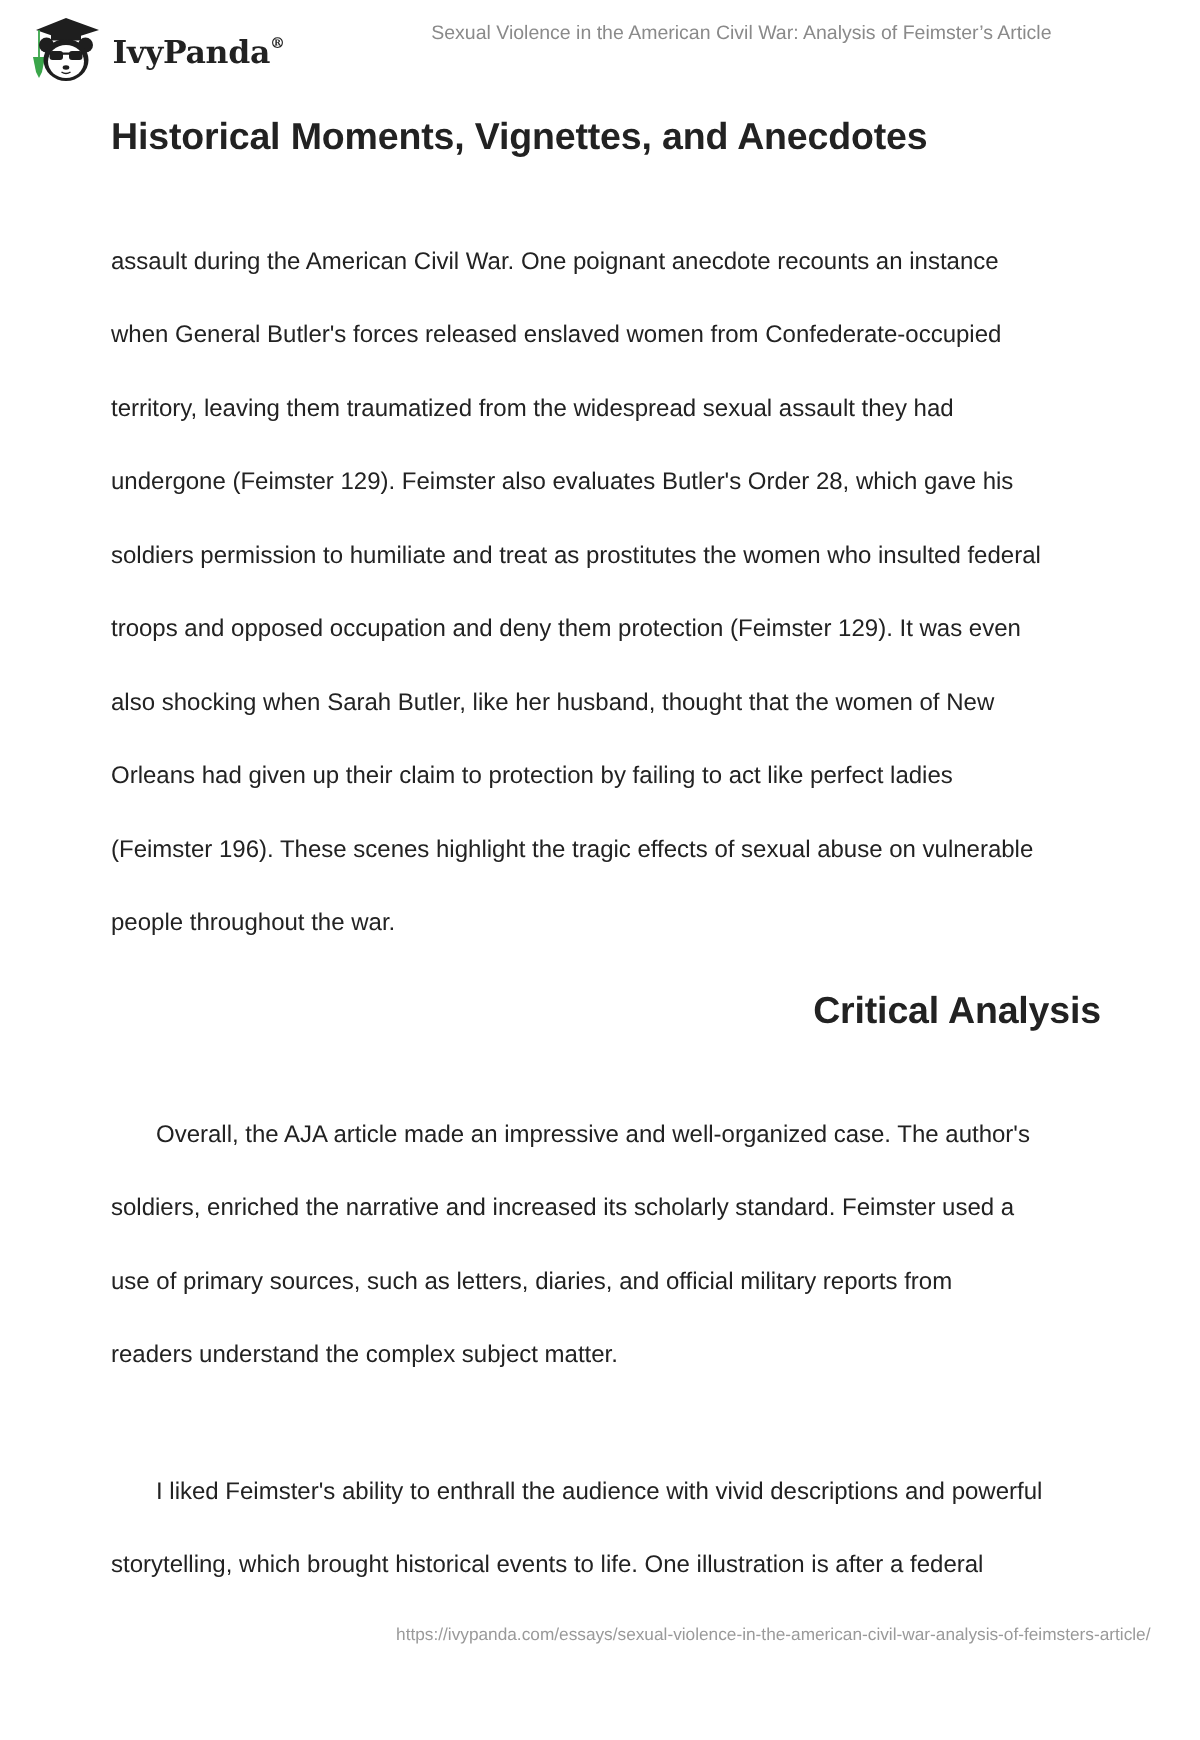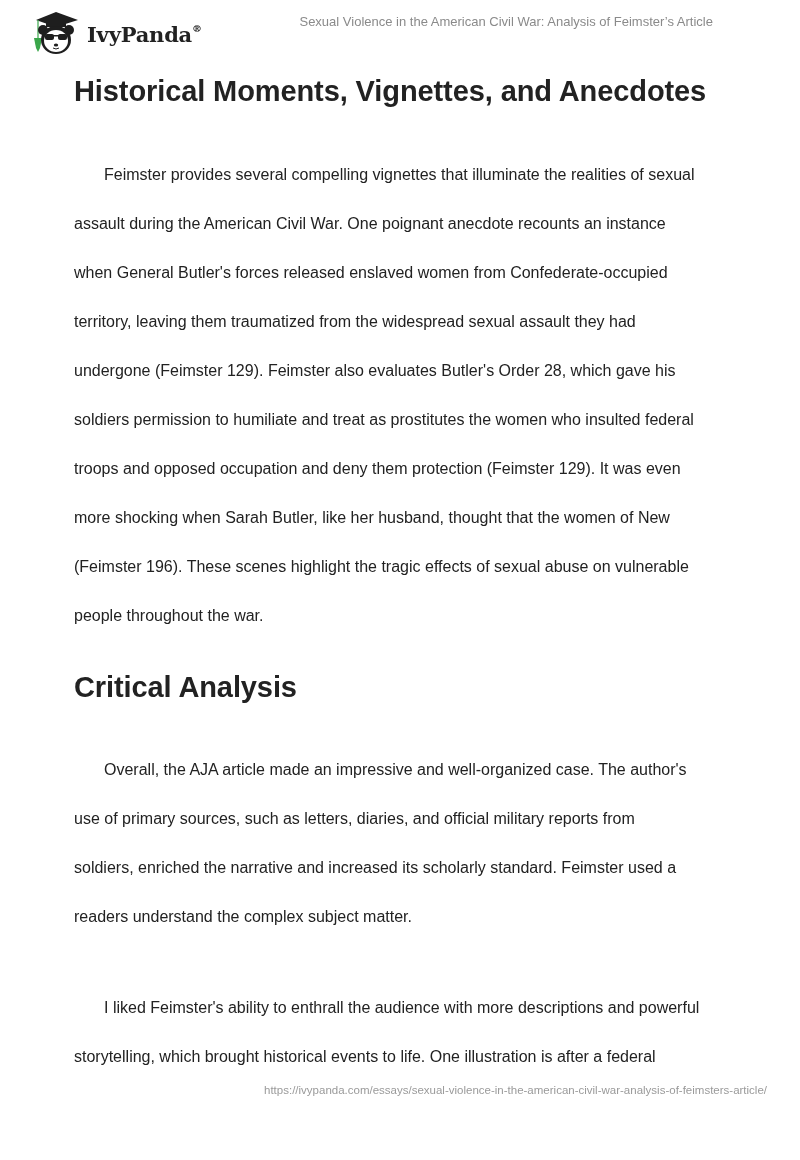--- a/index.html
+++ b/index.html
@@ -10,21 +10,21 @@
     body {
       width: 800px;
       height: 1160px;
       position: relative;
       overflow: hidden;
       font-family: "Liberation Sans", sans-serif;
       color: #222222;
     }
     .header {
       position: absolute;
-      top: 0; left: 12px;
+      top: 0; left: 0;
       width: 734px;
       height: 60px;
       text-decoration: underline;
     }
     .logo {
       position: absolute;
       left: 16px;
       top: 8px;
       display: flex;
       align-items: center;
@@ -55,21 +55,21 @@
       font-size: 13px;
       color: #8a8a8a;
     }
     .content {
       position: absolute;
       left: 74px;
       top: 70px;
       width: 660px;
     }
     h2 {
-      font-size: 29px;
+      font-size: 25px;
       font-weight: bold;
       margin: 0;
       line-height: 42px;
       color: #222;
       letter-spacing: -0.1px;
     }
     p {
       font-size: 16px;
       line-height: 24.5px;
       margin: 0;
@@ -121,43 +121,43 @@
   </div>
   <div class="doc-title">Sexual Violence in the American Civil War: Analysis of Feimster’s Article</div>
 </div>
 
 <div class="content">
 
   <h2 style="margin-top:0;">
     <span class="line">Historical Moments, Vignettes, and Anecdotes</span>
   </h2>
   <p style="margin-top:26px;">
-    <span class="line first">Feimster provides several compelling vignettes that illuminate the realities of sexual</span>
     <span class="line">assault during the American Civil War. One poignant anecdote recounts an instance</span>
     <span class="line">when General Butler's forces released enslaved women from Confederate-occupied</span>
     <span class="line">territory, leaving them traumatized from the widespread sexual assault they had</span>
     <span class="line">undergone (Feimster 129). Feimster also evaluates Butler's Order 28, which gave his</span>
     <span class="line">soldiers permission to humiliate and treat as prostitutes the women who insulted federal</span>
     <span class="line">troops and opposed occupation and deny them protection (Feimster 129). It was even</span>
-    <span class="line">more shocking when Sarah Butler, like her husband, thought that the women of New</span>
+    <span class="line">also shocking when Sarah Butler, like her husband, thought that the women of New</span>
+    <span class="line">Orleans had given up their claim to protection by failing to act like perfect ladies</span>
     <span class="line">(Feimster 196). These scenes highlight the tragic effects of sexual abuse on vulnerable</span>
     <span class="line">people throughout the war.</span>
   </p>
 
-  <h2 style="margin-top:13px;">
+  <h2 style="text-align:right;">
     <span class="line">Critical Analysis</span>
   </h2>
   <p style="margin-top:26px;">
     <span class="line first">Overall, the AJA article made an impressive and well-organized case. The author's</span>
+    <span class="line">soldiers, enriched the narrative and increased its scholarly standard. Feimster used a</span>
     <span class="line">use of primary sources, such as letters, diaries, and official military reports from</span>
-    <span class="line">soldiers, enriched the narrative and increased its scholarly standard. Feimster used a</span>
     <span class="line">readers understand the complex subject matter.</span>
   </p>
   <p style="margin-top:17px;">
-    <span class="line first">I liked Feimster's ability to enthrall the audience with more descriptions and powerful</span>
+    <span class="line first">I liked Feimster's ability to enthrall the audience with vivid descriptions and powerful</span>
     <span class="line">storytelling, which brought historical events to life. One illustration is after a federal</span>
     
     
     
     
     
   </p>
 
 </div>
 

